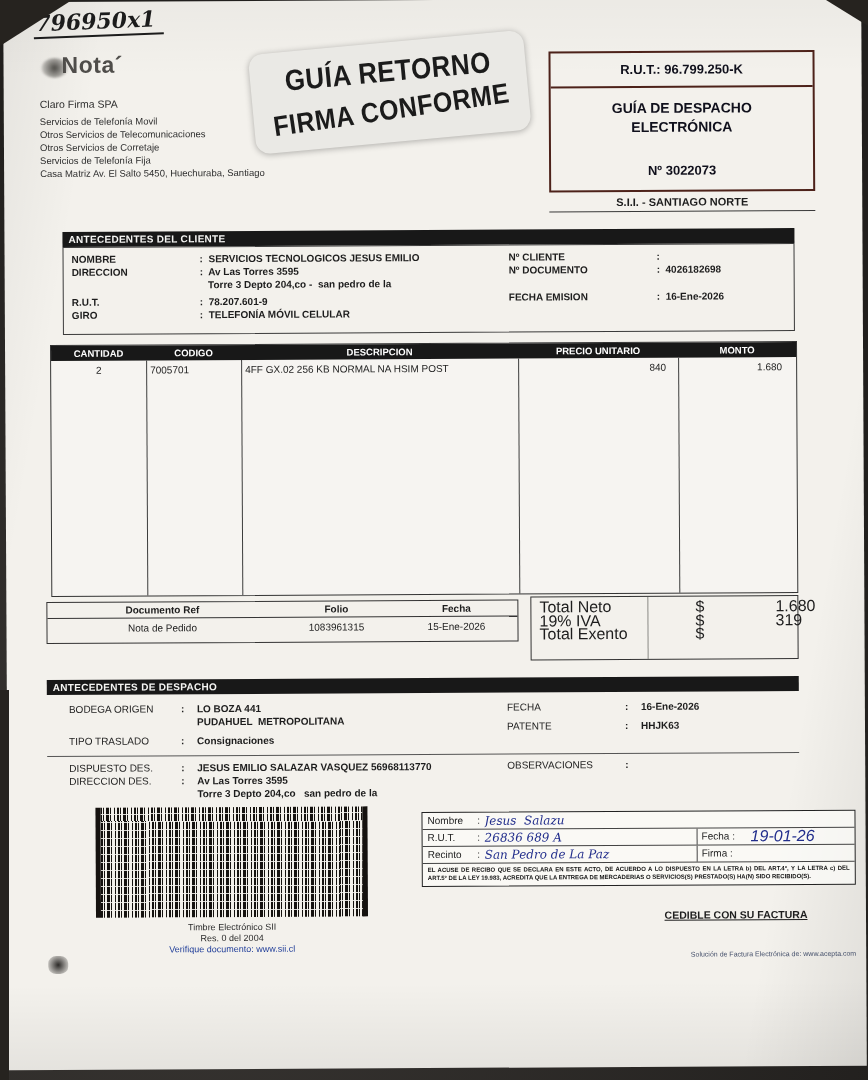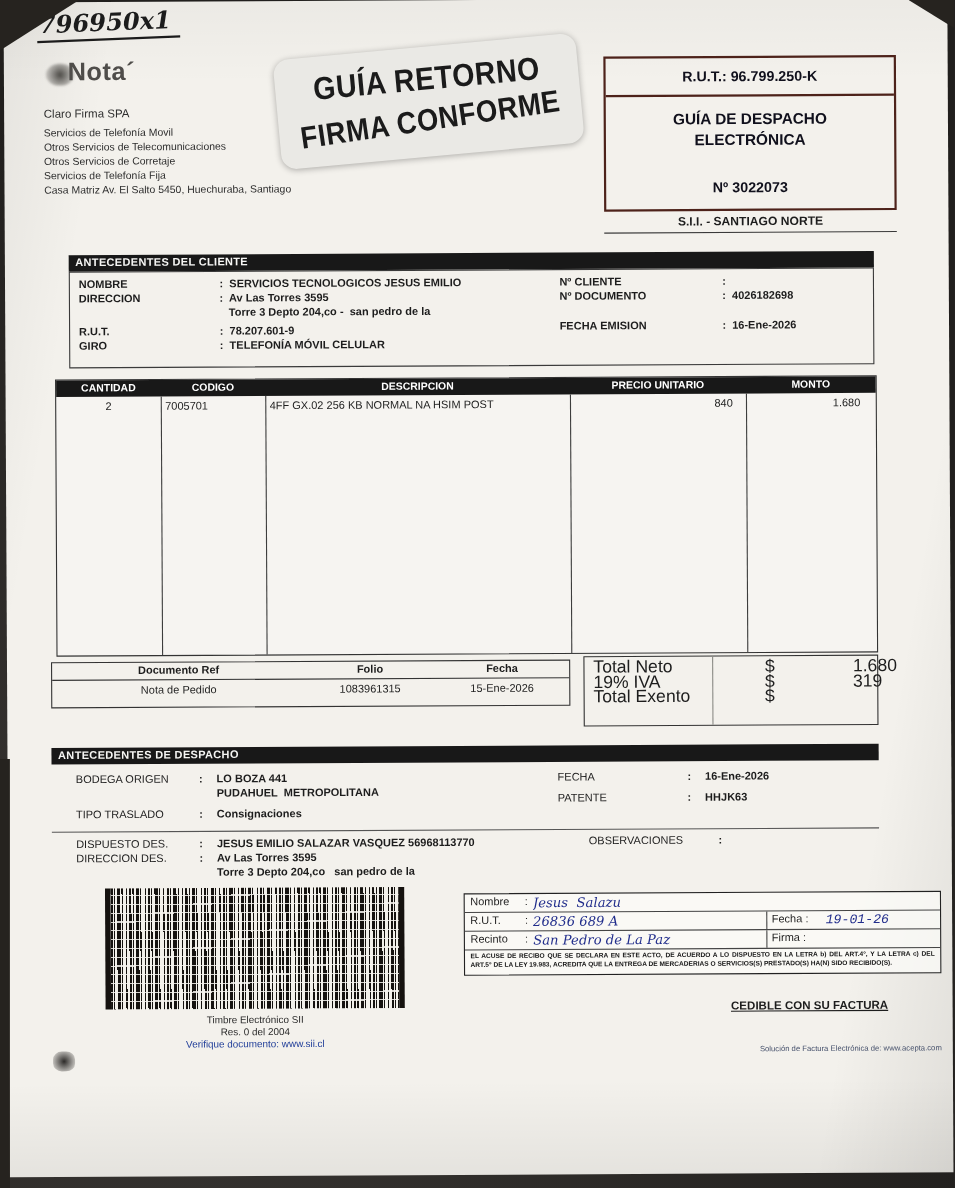--- a/index.html
+++ b/index.html
@@ -86,21 +86,21 @@
   .totals-box { left: 524px; top: 597px; width: 268px; height: 64px; border: 1px solid #333; padding-top: 3px; }
   .trow { display: grid; grid-template-columns: 112px 36px 1fr; font-size: 16px;
           height: 13.5px; line-height: 13.5px; padding: 0 8px; gap: 44px; }
   .t-val { text-align: right; }
   .tv-line { position: absolute; left: 116px; top: 0; bottom: 0; width: 1px; background: #8a8a85; }
 
   .disp-bar { left: 40px; top: 678px; width: 752px; }
   .disp-left    { left: 62px;  top: 701px; width: 430px; font-size: 10px; }
   .disp-right   { left: 500px; top: 701px; width: 290px; font-size: 10px; }
   .disp-contact { left: 62px;  top: 760px; width: 460px; font-size: 10px; }
-  .disp-obs     { left: 500px; top: 760px; font-size: 10px; display: flex; margin-left: 28px; }
+  .disp-obs     { left: 500px; top: 760px; font-size: 10px; display: flex; }
   .drow { display: flex; line-height: 13px; }
   .drow .lbl, .disp-obs .lbl { width: 112px; flex: none; font-weight: normal; }
   .disp-right .drow .lbl, .disp-obs .lbl { width: 118px; }
   .drow .sep, .disp-obs .sep { width: 16px; flex: none; font-weight: bold; }
   .drow .val { white-space: pre; font-weight: bold; }
   .disp-left .drow .val { font-weight: bold; }
   .disp-divider { left: 40px; top: 754px; width: 752px; height: 1px; background: #555; }
   .dmt6 { margin-top: 6px; }
 
   .barcode { left: 88px; top: 806px; width: 272px; height: 110px;
@@ -117,22 +117,22 @@
   .timbre { left: 88px; top: 921px; width: 272px; text-align: center; font-size: 9px; line-height: 11px; color: #2b2b2b; }
   .timbre-l3 { color: #23409a; }
 
   .receipt-box { left: 414px; top: 812px; width: 434px; border: 1.5px solid #222; background: rgba(252,252,250,0.7); }
   .rrow { display: flex; height: 17px; border-bottom: 1px solid #444; font-size: 10px; line-height: 16px; }
   .r-lbl { width: 50px; padding-left: 5px; flex: none; }
   .r-sep { width: 12px; text-align: center; flex: none; }
   .r-hand { flex: 1; font-family: "DejaVu Serif", serif; font-style: italic; color: #222e8c;
             font-size: 12px; white-space: pre; overflow: hidden; }
   .r-cell-lbl  { width: 54px; border-left: 1px solid #444; padding-left: 4px; flex: none; }
-  .r-cell-hand { width: 104px; flex: none; font-family: Liberation Mono, monospace; font-style: italic;
-                 color: #222e8c; font-size: 12px; white-space: pre; overflow: hidden; }
+  .r-cell-hand { width: 104px; flex: none; font-family: Liberation Sans, sans-serif; font-style: italic;
+                 color: #222e8c; font-size: 16px; white-space: pre; overflow: hidden; }
   .r-legal { font-size: 6px; font-weight: bold; line-height: 7.5px; padding: 3px 5px 4px; color: #151515; text-align: justify; }
 
   .cedible { left: 608px; top: 910px; width: 240px; text-align: center; font-size: 10.5px;
              font-weight: bold; text-decoration: underline; }
   .footer-note { left: 598px; top: 952px; width: 250px; text-align: right; font-size: 7px; color: #45506b; }
 </style>
 </head>
 <body>
 
 <div class="photo">

